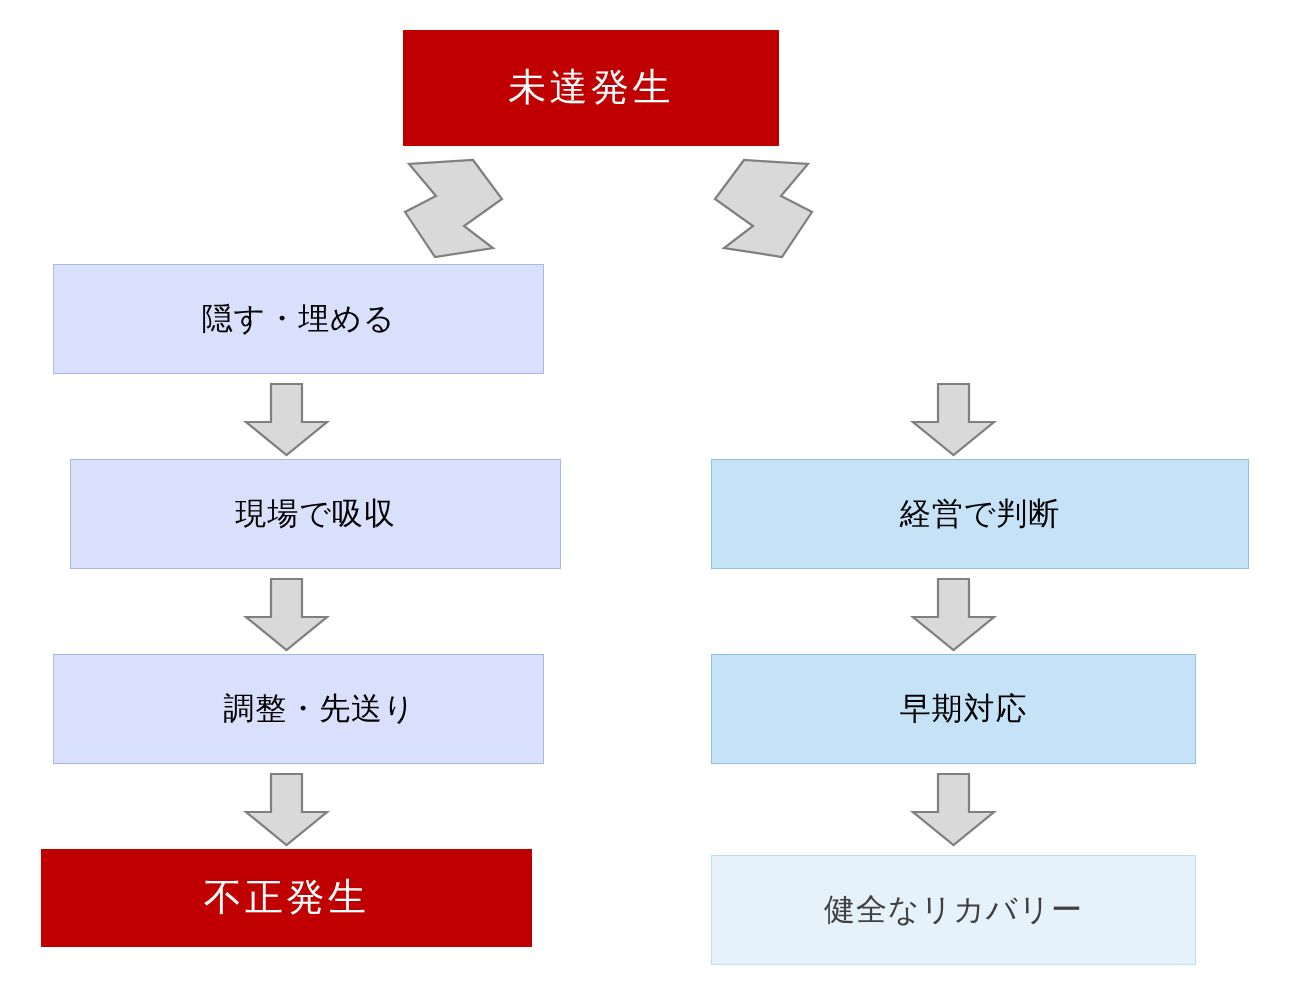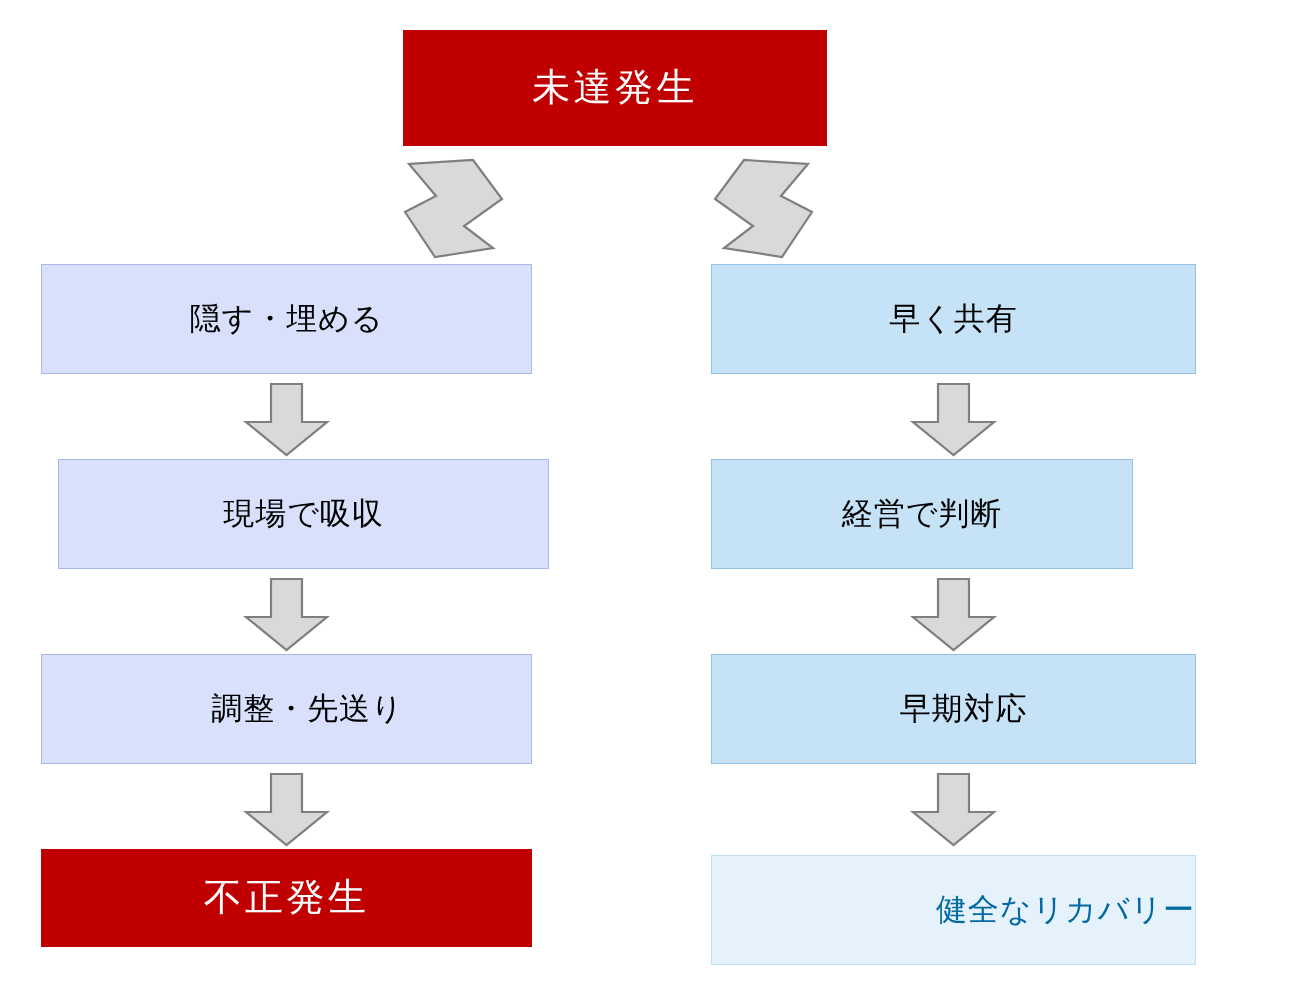--- a/index.html
+++ b/index.html
@@ -47,20 +47,21 @@
     font-size: 38px;
     font-weight: 400;
     letter-spacing: 0.09em;
   }
 
   
   .node.lav {
     background: #d9e0fb;
     border: 1px solid #a8b8e8;
     color: #000000;
+    margin-left: 12px;
   }
   .node.lav .node-label {
     font-size: 31px;
     letter-spacing: 0.03em;
   }
 
   
   .node.cyan {
     background: #c6e2f7;
     border: 1px solid #92c1e4;
@@ -68,22 +69,21 @@
   }
   .node.cyan .node-label {
     font-size: 31px;
     letter-spacing: 0.03em;
   }
 
   
   .node.cyan-light {
     background: #e5f2fb;
     border: 1px solid #bfdff4;
-    color: #0369a1;
-    justify-content: flex-end;
+    color: #404040;
   }
   .node.cyan-light .node-label {
     font-size: 31px;
     letter-spacing: 0.03em;
   }
 
   
   .arrow {
     position: absolute;
     display: block;
@@ -99,21 +99,21 @@
     stroke: #7f7f7f;
     stroke-width: 2.2;
     stroke-linejoin: miter;
   }
 </style>
 </head>
 <body>
 
 <div id="diagram">
 
-  <div class="node red" style="left:403px; top:30px; width:424px; height:116px;">
+  <div class="node red" style="left:403px; top:30px; width:376px; height:116px;">
     <span class="node-label">未達発生</span>
   </div>
 
   <div class="arrow" style="left:389px; top:156px; width:116px; height:104px;">
     <svg viewBox="0 0 116 104" preserveAspectRatio="none">
       <polygon class="arrow-shape" points="84,4 113,43 75,70 104,92 46,101 16,56 47,40 20,8"></polygon>
     </svg>
   </div>
 
   <div class="arrow" style="left:712px; top:156px; width:116px; height:104px;">
@@ -149,31 +149,28 @@
   <div class="arrow" style="left:244px; top:772px; width:85px; height:75px;">
     <svg viewBox="0 0 85 75" preserveAspectRatio="none">
       <polygon class="arrow-shape" points="27,2 58,2 58,40 83,40 42.5,73 2,40 27,40"></polygon>
     </svg>
   </div>
 
   <div class="node red" style="left:41px; top:849px; width:491px; height:98px;">
     <span class="node-label">不正発生</span>
   </div>
 
-  <div class="node cyan" style="left:711px; top:264px; width:485px; height:110px;">
-    <span class="node-label">早く共有</span>
-  </div>
 
   <div class="arrow" style="left:911px; top:382px; width:85px; height:75px;">
     <svg viewBox="0 0 85 75" preserveAspectRatio="none">
       <polygon class="arrow-shape" points="27,2 58,2 58,40 83,40 42.5,73 2,40 27,40"></polygon>
     </svg>
   </div>
 
-  <div class="node cyan" style="left:711px; top:459px; width:422px; height:110px;">
+  <div class="node cyan" style="left:711px; top:459px; width:538px; height:110px;">
     <span class="node-label">経営で判断</span>
   </div>
 
   <div class="arrow" style="left:911px; top:577px; width:85px; height:75px;">
     <svg viewBox="0 0 85 75" preserveAspectRatio="none">
       <polygon class="arrow-shape" points="27,2 58,2 58,40 83,40 42.5,73 2,40 27,40"></polygon>
     </svg>
   </div>
 
   <div class="node cyan" style="left:711px; top:654px; width:485px; height:110px;padding-left:20px;">

